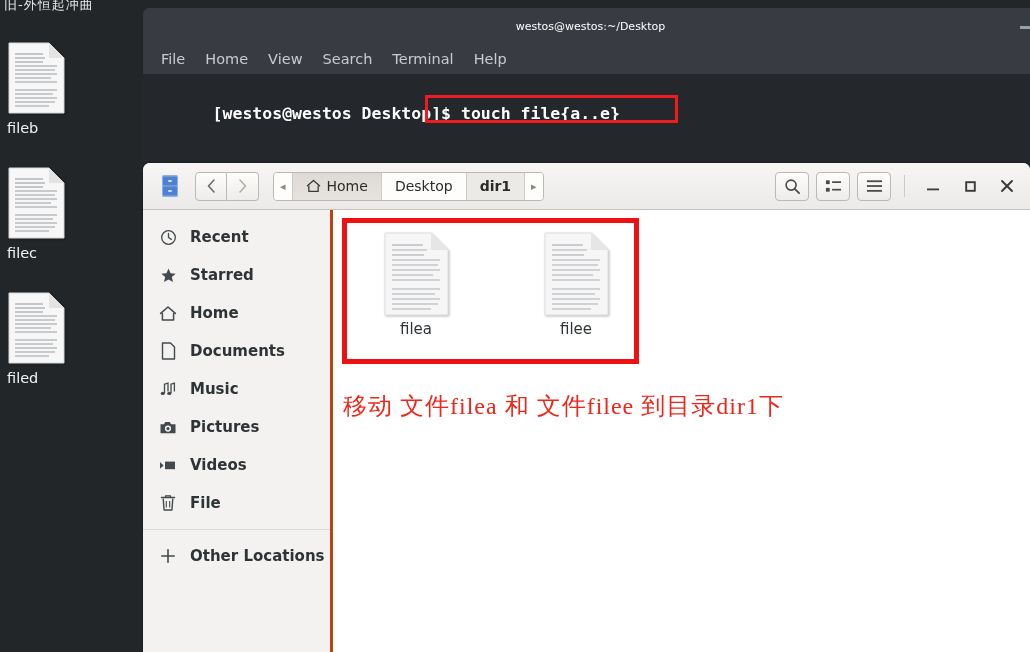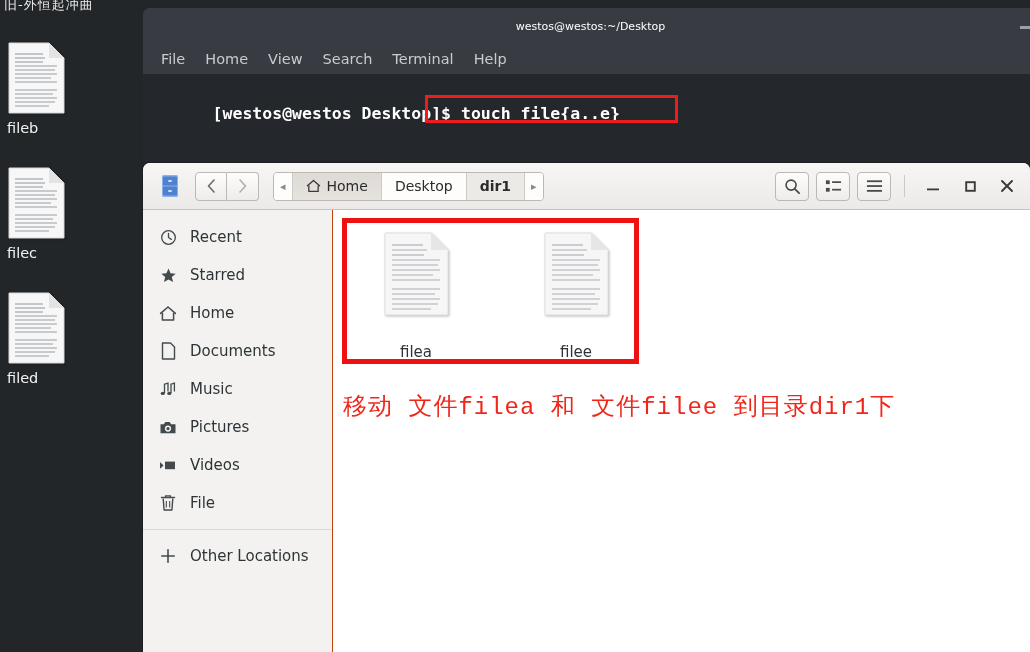--- a/index.html
+++ b/index.html
@@ -142,22 +142,23 @@
   .winbtn {
     width: 30px; height: 30px; display:flex; align-items:center; justify-content:center;
     cursor: pointer; color: #3a3a3a;
   }
   .winbtn svg { display:block; }
 
   
   #fm-body { display: flex; height: calc(100% - 47px); }
   #fm-sidebar {
     width: 190px; background: #f3f2f0;
-    border-right: 1px solid #c2410c;
+    border-right: 3px solid #c2410c;
     padding-top: 8px;
+    font-weight: bold;
   }
   .side-item {
     display: flex; align-items: center; gap: 13px;
     height: 38px; padding-left: 16px;
     font-size: 15px; color: #2e3436;
     cursor: pointer;
     font-family: "DejaVu Sans", sans-serif;
   }
   .side-item .si-icon {
     width: 18px; height: 18px;
@@ -168,40 +169,40 @@
   .side-sep { height: 1px; background: #dcd8d3; margin: 7px 0; }
 
   #fm-content { flex: 1; background: #ffffff; position: relative; }
 
   
   #file-grid {
     display: flex; padding: 22px 0 0 28px; gap: 50px;
   }
   .file-item {
     width: 110px; display: flex; flex-direction: column;
-    align-items: center; gap: 27px; cursor: pointer;
+    align-items: center; gap: 4px; cursor: pointer;
   }
   .file-item .fname {
     font-size: 15px; color: #2e3436;
     font-family: "DejaVu Sans", sans-serif;
   }
 
   
   #files-highlight {
     position: absolute; left: 9px; top: 8px;
     width: 297px; height: 146px;
     border: 5px solid #ee1111;
     pointer-events: none;
   }
 
   
   #annotation {
     position: absolute; left: 10px; top: 180px;
     font-size: 24px; color: #f0261a;
-    font-family: Liberation Mono, monospace;
+    font-family: Liberation Serif, serif;
     white-space: nowrap; letter-spacing: 1px;
   }
 </style>
 </head>
 <body>
 
 <div id="desktop">
 
   <div class="desktop-topbar-text">旧-外恒起冲曲</div>
 

